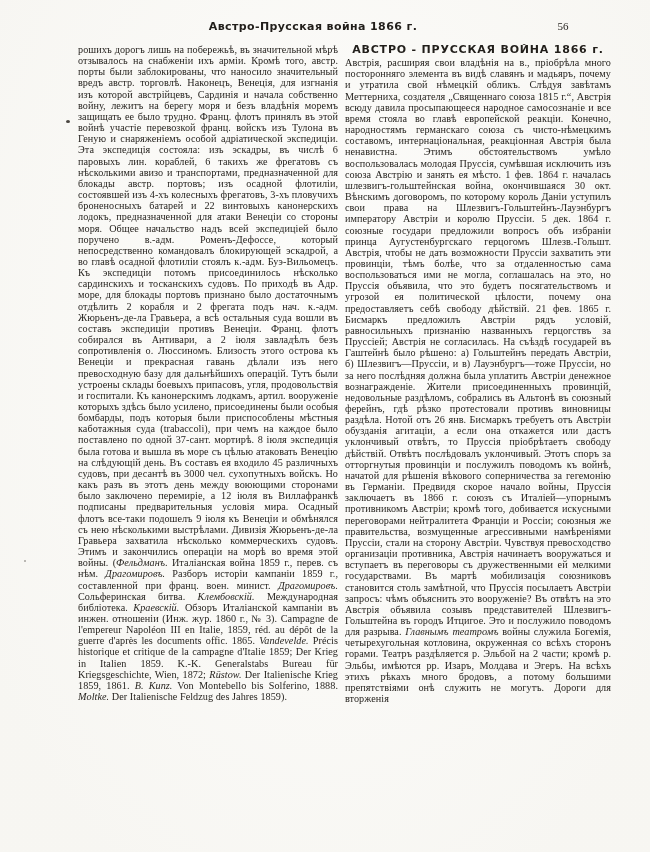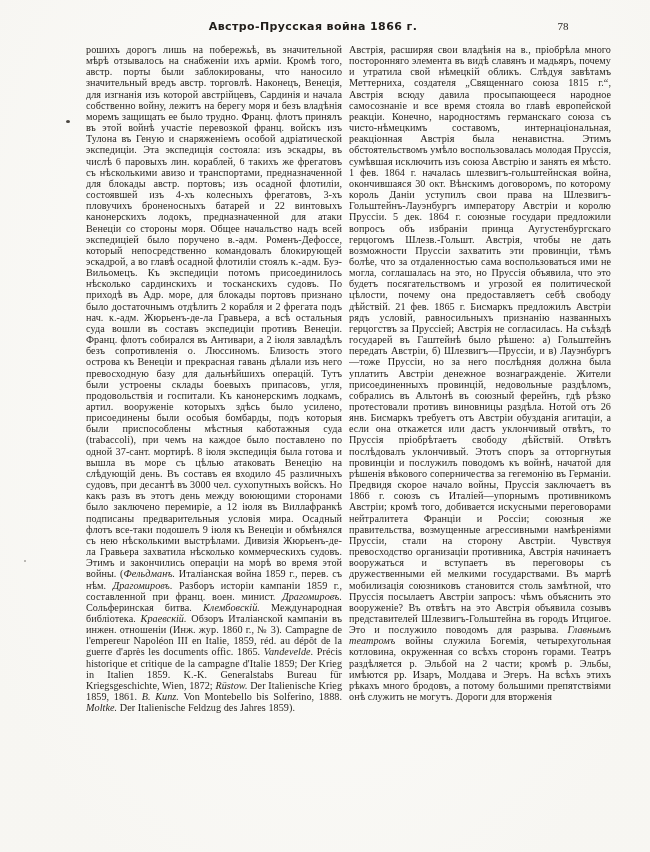--- a/index.html
+++ b/index.html
@@ -40,21 +40,21 @@
     gap: 7px;
   }
   .col {
     text-align: justify;
     font-size: 10.2px;
     line-height: 11.15px;
     letter-spacing: 0.05px;
     overflow: hidden;
     height: 750px;
   }
-  .col-left  { width: 260px; margin-left: 8px; }
+  .col-left  { width: 260px; }
   .col-right { width: 266px; }
   .article-heading {
     font-family: "DejaVu Sans", sans-serif;
     font-weight: bold;
     font-size: 11px;
     letter-spacing: 0.8px;
     text-align: center;
     white-space: nowrap;
     margin: 0 0 2px 0;
   }
@@ -69,27 +69,28 @@
   .speck-1 { left: 66px; top: 120px; }
   .speck-2 { left: 24px; top: 560px; width: 2px; height: 2px; opacity: 0.4; }
 </style>
 </head>
 <body>
 
 <div class="scan-page">
 
   <div class="running-title">Австро-Прусская война 1866 г.</div>
 
-  <div class="page-number">78</div>
+  <div class="page-number">56</div>
 
   <div class="columns">
 
     <div class="col col-left"><span>рошихъ дорогъ лишь на побережьѣ, въ значительной мѣрѣ отзывалось на снабженіи ихъ арміи. Кромѣ того, австр. порты были заблокированы, что наносило значительный вредъ австр. торговлѣ. Наконецъ, Венеція, для изгнанія изъ которой австрійцевъ, Сардинія и начала собственно войну, лежитъ на берегу моря и безъ владѣнія моремъ защищать ее было трудно. Франц. флотъ принялъ въ этой войнѣ участіе перевозкой франц. войскъ изъ Тулона въ Геную и снаряженіемъ особой адріатической экспедиціи. Эта экспедиція состояла: изъ эскадры, въ числѣ 6 паровыхъ лин. кораблей, 6 такихъ же фрегатовъ съ нѣсколькими авизо и транспортами, предназначенной для блокады австр. портовъ; изъ осадной флотиліи, состоявшей изъ 4-хъ колесныхъ фрегатовъ, 3-хъ пловучихъ броненосныхъ батарей и 22 винтовыхъ канонерскихъ лодокъ, предназначенной для атаки Венеціи со стороны моря. Общее начальство надъ всей экспедиціей было поручено в.-адм. Роменъ-Дефоссе, который непосредственно командовалъ блокирующей эскадрой, а во главѣ осадной флотиліи стоялъ к.-адм. Буэ-Вильомецъ. Къ экспедиціи потомъ присоединилось нѣсколько сардинскихъ и тосканскихъ судовъ. По приходѣ въ Адр. море, для блокады портовъ признано было достаточнымъ отдѣлить 2 корабля и 2 фрегата подъ нач. к.-адм. Жюрьенъ-де-ла Гравьера, а всѣ остальныя суда вошли въ составъ экспедиціи противъ Венеціи. Франц. флотъ собирался въ Антивари, а 2 іюля завладѣлъ безъ сопротивленія о. Люссиномъ. Близость этого острова къ Венеціи и прекрасная гавань дѣлали изъ него превосходную базу для дальнѣйшихъ операцій. Тутъ были устроены склады боевыхъ припасовъ, угля, продовольствія и госпитали. Къ канонерскимъ лодкамъ, артил. вооруженіе которыхъ здѣсь было усилено, присоединены были особыя бомбарды, подъ которыя были приспособлены мѣстныя каботажныя суда (trabaccoli), при чемъ на каждое было поставлено по одной 37-сант. мортирѣ. 8 іюля экспедиція была готова и вышла въ море съ цѣлью атаковать Венецію на слѣдующій день. Въ составъ ея входило 45 различныхъ судовъ, при десантѣ въ 3000 чел. сухопутныхъ войскъ. Но какъ разъ въ этотъ день между воюющими сторонами было заключено перемиріе, а 12 іюля въ Виллафранкѣ подписаны предварительныя условія мира. Осадный флотъ все-таки подошелъ 9 іюля къ Венеціи и обмѣнялся съ нею нѣсколькими выстрѣлами. Дивизія Жюрьенъ-де-ла Гравьера захватила нѣсколько коммерческихъ судовъ. Этимъ и закончились операціи на морѣ во время этой войны. (</span><span class="it">Фельдманъ.</span><span> Италіанская война 1859 г., перев. съ нѣм. </span><span class="it">Драгомировъ.</span><span> Разборъ исторіи кампаніи 1859 г., составленной при франц. воен. минист. </span><span class="it">Драгомировъ.</span><span> Сольферинская битва. </span><span class="it">Клембовскій.</span><span> Международная библіотека. </span><span class="it">Краевскій.</span><span> Обзоръ Италіанской кампаніи въ инжен. отношеніи (Инж. жур. 1860 г., № 3). Campagne de l'empereur Napoléon III en Italie, 1859, réd. au dépôt de la guerre d'après les documents offic. 1865. </span><span class="it">Vandevelde.</span><span> Précis historique et critique de la campagne d'Italie 1859; Der Krieg in Italien 1859. K.-K. Generalstabs Bureau für Kriegsgeschichte, Wien, 1872; </span><span class="it">Rüstow.</span><span> Der Italienische Krieg 1859, 1861. </span><span class="it">B. Kunz.</span><span> Von Montebello bis Solferino, 1888. </span><span class="it">Moltke.</span><span> Der Italienische Feldzug des Jahres 1859).</span></div>
 
     <div class="col col-right">
+      <div class="article-heading">АВСТРО - ПРУССКАЯ  ВОЙНА  1866  г.</div>
       <span><span>Австрія, расширяя свои владѣнія на в., пріобрѣла много посторонняго элемента въ видѣ славянъ и мадьяръ, почему и утратила свой нѣмецкій обликъ. Слѣдуя завѣтамъ Меттерниха, создателя „Священнаго союза 1815 г.“, Австрія всюду давила просыпающееся народное самосознаніе и все время стояла во главѣ европейской реакціи. Конечно, народностямъ германскаго союза съ чисто-нѣмецкимъ составомъ, интернаціональная, реакціонная Австрія была ненавистна. Этимъ обстоятельствомъ умѣло воспользовалась молодая Пруссія, сумѣвшая исключить изъ союза Австрію и занять ея мѣсто. 1 фев. 1864 г. началась шлезвигъ-гольштейнская война, окончившаяся 30 окт. Вѣнскимъ договоромъ, по которому король Даніи уступилъ свои права на Шлезвигъ-Гольштейнъ-Лауэнбургъ императору Австріи и королю Пруссіи. 5 дек. 1864 г. союзные государи предложили вопросъ объ избраніи принца Аугустенбургскаго герцогомъ Шлезв.-Гольшт. Австрія, чтобы не дать возможности Пруссіи захватить эти провинціи, тѣмъ болѣе, что за отдаленностью сама воспользоваться ими не могла, соглашалась на это, но Пруссія объявила, что это будетъ посягательствомъ и угрозой ея политической цѣлости, почему она предоставляетъ себѣ свободу дѣйствій. 21 фев. 1865 г. Бисмаркъ предложилъ Австріи рядъ условій, равносильныхъ признанію названныхъ герцогствъ за Пруссіей; Австрія не согласилась. На съѣздѣ государей въ Гаштейнѣ было рѣшено: а) Гольштейнъ передать Австріи, б) Шлезвигъ—Пруссіи, и в) Лауэнбургъ—тоже Пруссіи, но за него послѣдняя должна была уплатить Австріи денежное вознагражденіе. Жители присоединенныхъ провинцій, недовольные раздѣломъ, собрались въ Альтонѣ въ союзный ферейнъ, гдѣ рѣзко протестовали противъ виновницы раздѣла. Нотой отъ 26 янв. Бисмаркъ требуетъ отъ Австріи обузданія агитаціи, а если она откажется или дастъ уклончивый отвѣтъ, то Пруссія пріобрѣтаетъ свободу дѣйствій. Отвѣтъ послѣдовалъ уклончивый. Этотъ споръ за отторгнутыя провинціи и послужилъ поводомъ къ войнѣ, начатой для рѣшенія вѣкового соперничества за гегемонію въ Германіи. Предвидя скорое начало войны, Пруссія заключаетъ въ 1866 г. союзъ съ Италіей—упорнымъ противникомъ Австріи; кромѣ того, добивается искусными переговорами нейтралитета Франціи и Россіи; союзныя же правительства, возмущенные агрессивными намѣреніями Пруссіи, стали на сторону Австріи. Чувствуя превосходство организаціи противника, Австрія начинаетъ вооружаться и вступаетъ въ переговоры съ дружественными ей мелкими государствами. Въ мартѣ мобилизація союзниковъ становится столь замѣтной, что Пруссія посылаетъ Австріи запросъ: чѣмъ объяснить это вооруженіе? Въ отвѣтъ на это Австрія объявила созывъ представителей Шлезвигъ-Гольштейна въ городъ Итцигое. Это и послужило поводомъ для разрыва. </span><span class="it">Главнымъ театромъ</span><span> войны служила Богемія, четырехугольная котловина, окруженная со всѣхъ сторонъ горами. Театръ раздѣляется р. Эльбой на 2 части; кромѣ р. Эльбы, имѣются рр. Изаръ, Молдава и Эгеръ. На всѣхъ этихъ рѣкахъ много бродовъ, а потому большими препятствіями онѣ служить не могутъ. Дороги для вторженія</span></span>
     </div>
 
   </div>
 
   <div class="ink-speck speck-1"></div>
   <div class="ink-speck speck-2"></div>
 
 </div>
 

